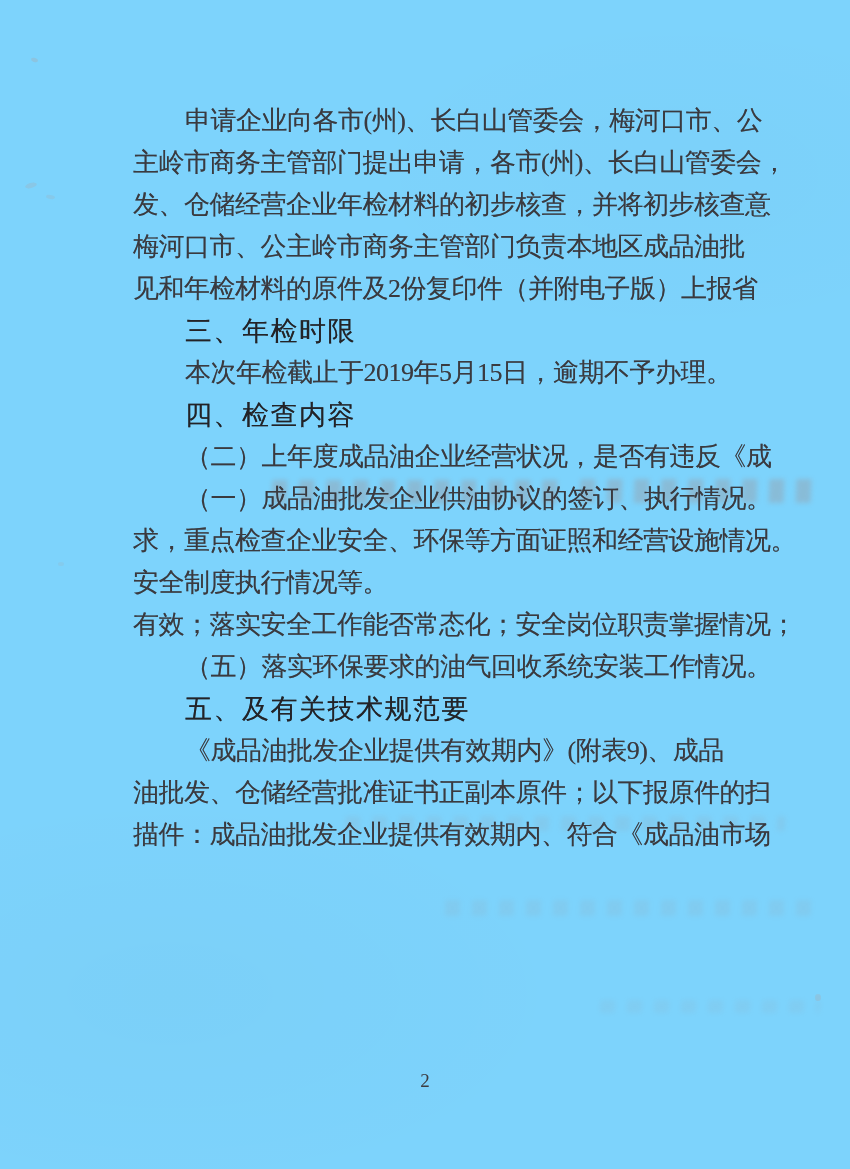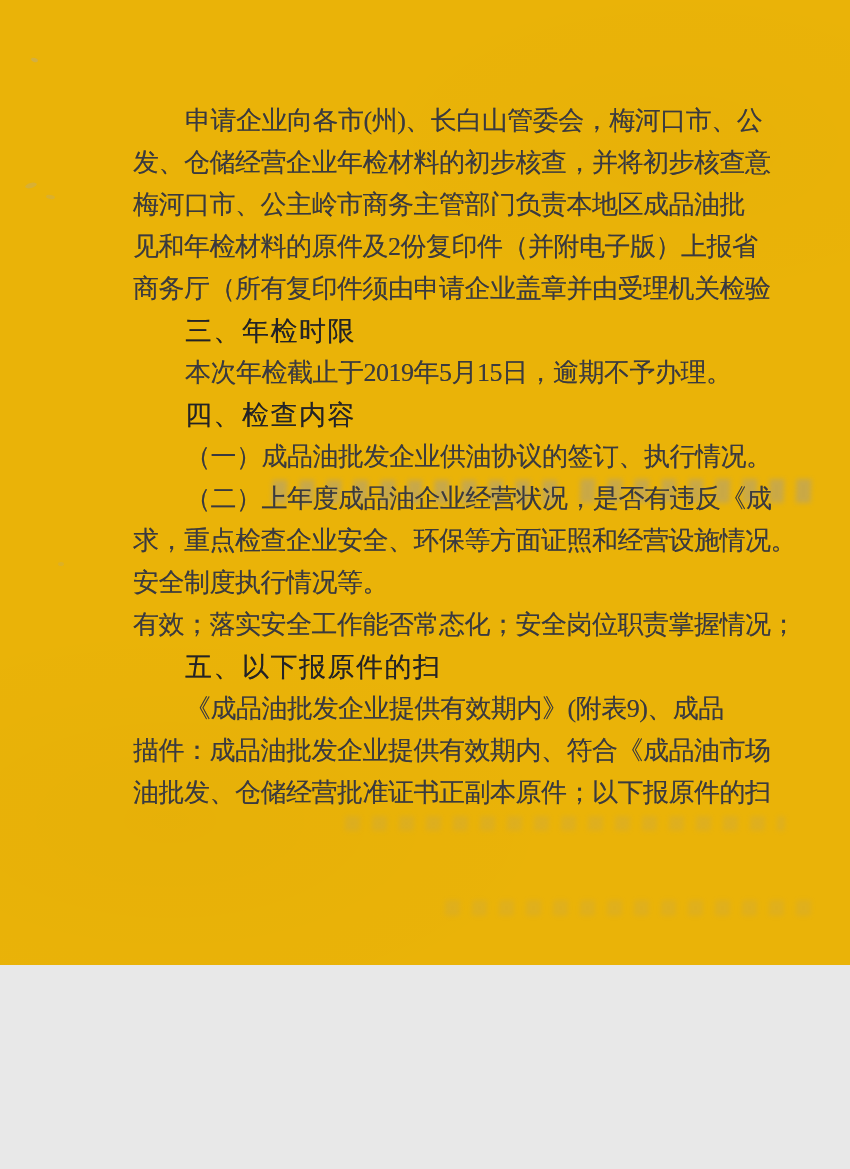--- a/index.html
+++ b/index.html
@@ -3,23 +3,23 @@
 <meta charset="utf-8">
 <style>
   html, body {
     margin: 0;
     padding: 0;
     background: #e8e8e8;
   }
   .page {
     position: relative;
     width: 850px;
-    height: 965px;
+    height: 1169px;
     margin: 0 auto;
-    background: #eab308;
+    background: #7dd3fc;
     overflow: hidden;
   }
   
   .page::before {
     content: "";
     position: absolute;
     inset: 0;
     background:
       radial-gradient(ellipse 600px 300px at 20% 85%, rgba(0,0,0,0.015), transparent 70%),
       radial-gradient(ellipse 500px 250px at 80% 15%, rgba(0,0,0,0.012), transparent 70%);
@@ -100,32 +100,33 @@
   <div class="speck speck-d"></div>
   <div class="speck speck-e"></div>
   <div class="ghost ghost-strong-a"></div>
   <div class="ghost ghost-strong-b"></div>
   <div class="ghost ghost-faint-a"></div>
   <div class="ghost ghost-faint-b"></div>
   <div class="ghost ghost-faint-c"></div>
 
   <div class="content">
     <div class="line indent">申请企业向各市(州)、长白山管委会，梅河口市、公</div>
+    <div class="line">主岭市商务主管部门提出申请，各市(州)、长白山管委会，</div>
     <div class="line">发、仓储经营企业年检材料的初步核查，并将初步核查意</div>
     <div class="line">梅河口市、公主岭市商务主管部门负责本地区成品油批</div>
     <div class="line">见和年检材料的原件及2份复印件（并附电子版）上报省</div>
-    <div class="line">商务厅（所有复印件须由申请企业盖章并由受理机关检验</div>
     <div class="line indent heading">三、年检时限</div>
     <div class="line indent">本次年检截止于2019年5月15日，逾期不予办理。</div>
     <div class="line indent heading">四、检查内容</div>
+    <div class="line indent">（二）上年度成品油企业经营状况，是否有违反《成</div>
     <div class="line indent">（一）成品油批发企业供油协议的签订、执行情况。</div>
-    <div class="line indent">（二）上年度成品油企业经营状况，是否有违反《成</div>
     <div class="line">求，重点检查企业安全、环保等方面证照和经营设施情况。</div>
     <div class="line">安全制度执行情况等。</div>
     <div class="line">有效；落实安全工作能否常态化；安全岗位职责掌握情况；</div>
-    <div class="line indent heading">五、以下报原件的扫</div>
+    <div class="line indent">（五）落实环保要求的油气回收系统安装工作情况。</div>
+    <div class="line indent heading">五、及有关技术规范要</div>
     <div class="line indent">《成品油批发企业提供有效期内》(附表9)、成品</div>
+    <div class="line">油批发、仓储经营批准证书正副本原件；以下报原件的扫</div>
     <div class="line">描件：成品油批发企业提供有效期内、符合《成品油市场</div>
-    <div class="line">油批发、仓储经营批准证书正副本原件；以下报原件的扫</div>
   </div>
 
   <div class="pagenum">2</div>
 </div>
 
 </body></html>

